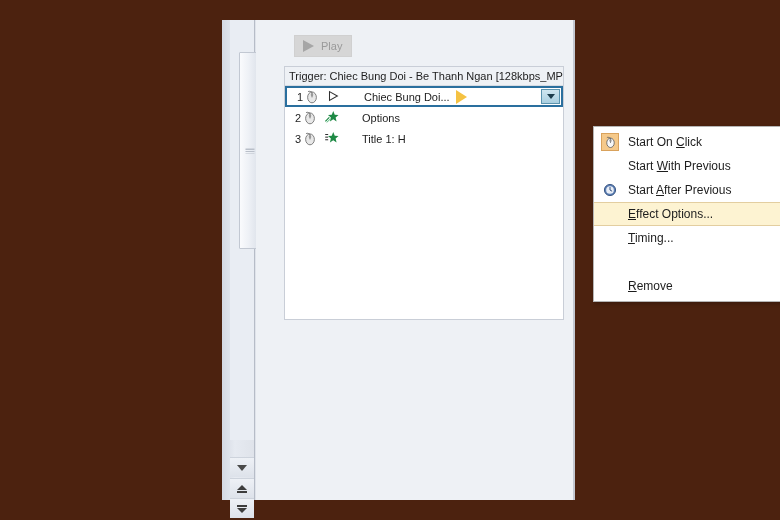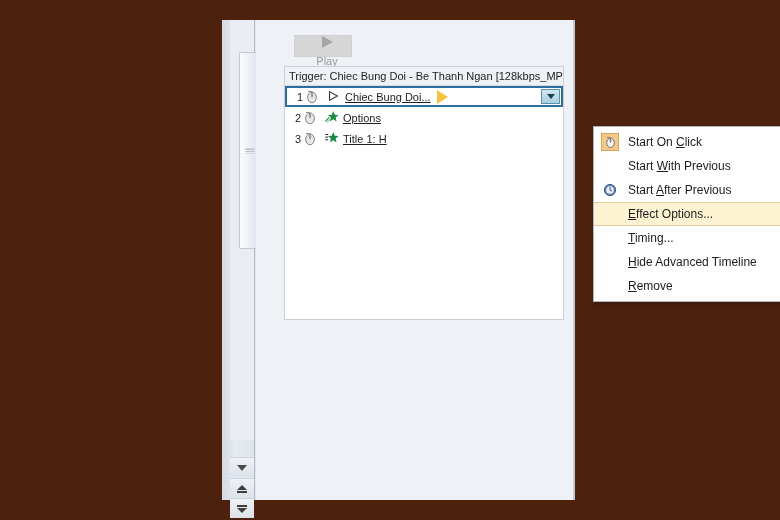--- a/index.html
+++ b/index.html
@@ -141,21 +141,20 @@
     height: 22px;
     background: #d6d6d6;
     border: 1px solid #d0d0d0;
     box-sizing: border-box;
     display: flex;
     align-items: center;
     gap: 7px;
     padding-left: 8px;
     color: #9a9a9a;
     font-size: 11px;
-    flex-direction: column;
   }
   #play-button .play-tri {
     width: 0; height: 0;
     border-top: 6px solid transparent;
     border-bottom: 6px solid transparent;
     border-left: 11px solid #a6a6a6;
   }
 
   
   #animation-list {
@@ -210,23 +209,22 @@
     margin-left: 2px;
     flex: 0 0 auto;
   }
   .effect-icon {
     width: 16px;
     height: 15px;
     margin-left: 7px;
     flex: 0 0 auto;
   }
   .row-label {
-    margin-left: 3px;
+    margin-left: 22px;
     white-space: nowrap;
-    text-decoration: underline;
   }
   .timeline-tri {
     margin-left: 6px;
     width: 0; height: 0;
     border-top: 7px solid transparent;
     border-bottom: 7px solid transparent;
     border-left: 11px solid #f5c242;
   }
   #row-dropdown {
     position: absolute;
@@ -461,21 +459,20 @@
       <span><span class="underline-char">E</span>ffect Options...</span>
     </div>
 
     <div class="menu-item">
       <span class="m-icon"></span>
       <span><span class="underline-char">T</span>iming...</span>
     </div>
 
     <div class="menu-item">
       <span class="m-icon"></span>
-      <span><span class="underline-char">H</span>ide Advanced Timeline</span>
     </div>
 
     <div class="menu-item">
       <span class="m-icon"></span>
       <span><span class="underline-char">R</span>emove</span>
     </div>
 
   </div>
 </div>
 

